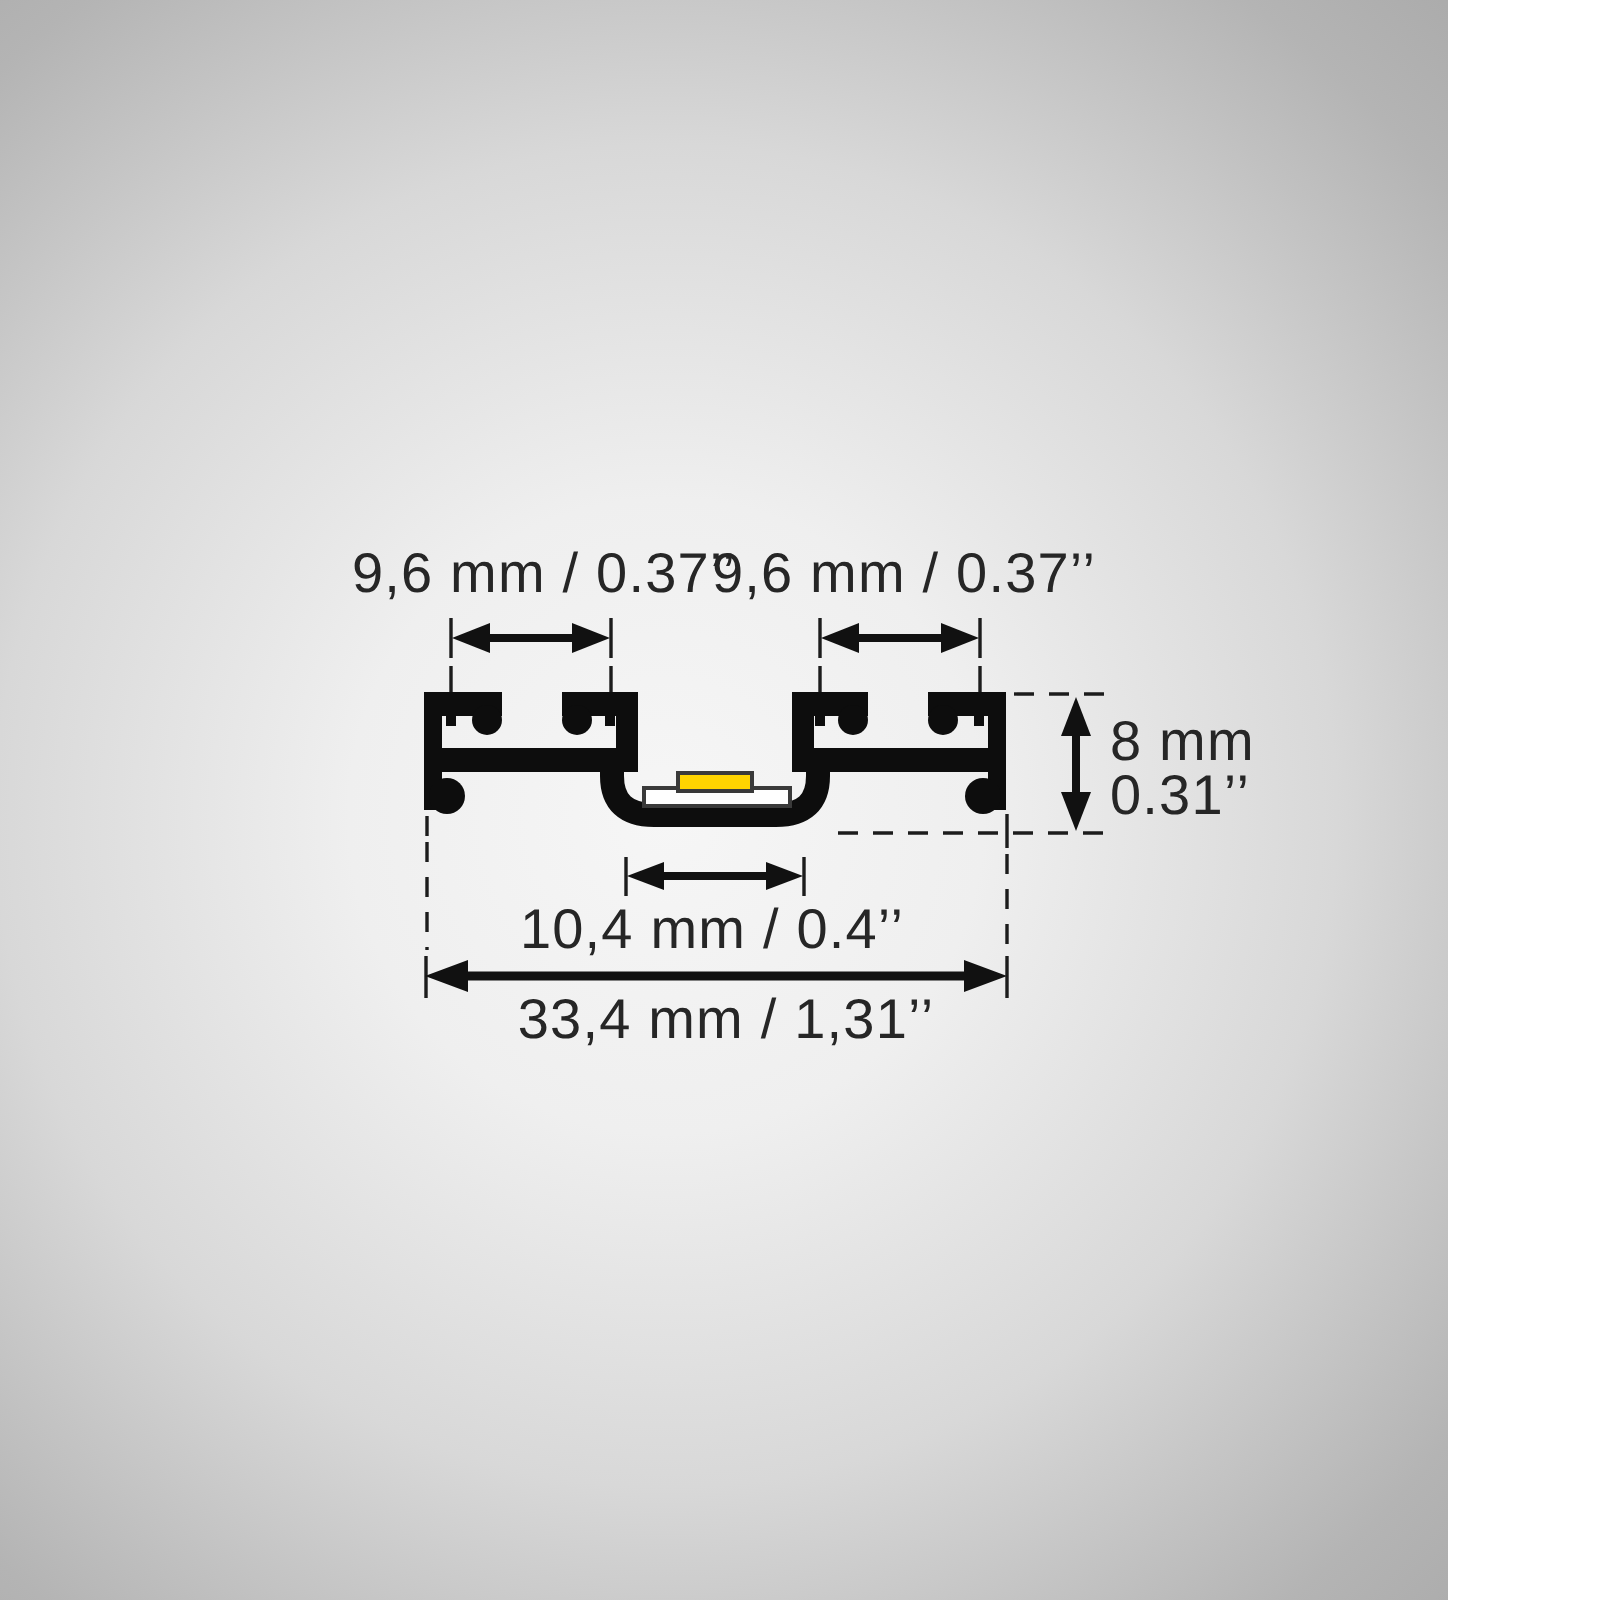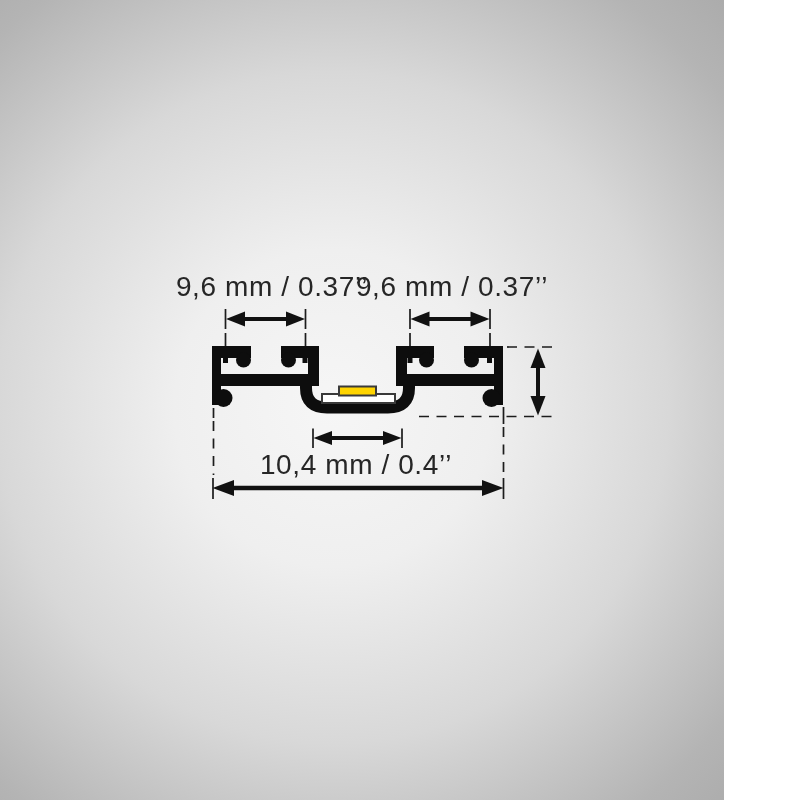--- a/index.html
+++ b/index.html
@@ -106,17 +106,22 @@
       <path class="shaft-wide" d="M230,488 H486"></path>
       <polygon class="head" points="212.5,488 234,480 234,496"></polygon>
       <polygon class="head" points="503.5,488 482,480 482,496"></polygon>
     </g>
   </svg>
 
   <div class="dim-label centered" style="left:272px; top:272px;">9,6 mm / 0.37’’</div>
 
   <div class="dim-label centered" style="left:452px; top:272px;">9,6 mm / 0.37’’</div>
 
+  <div class="dim-label height" style="left:555px; top:357px;">
+    <div>8 mm</div>
+    <div>0.31’’</div>
+  </div>
 
   <div class="dim-label centered" style="left:356px; top:450px;">10,4 mm / 0.4’’</div>
 
+  <div class="dim-label centered" style="left:363px; top:495px;">33,4 mm / 1,31’’</div>
 
 </div>
 
 </body></html>

